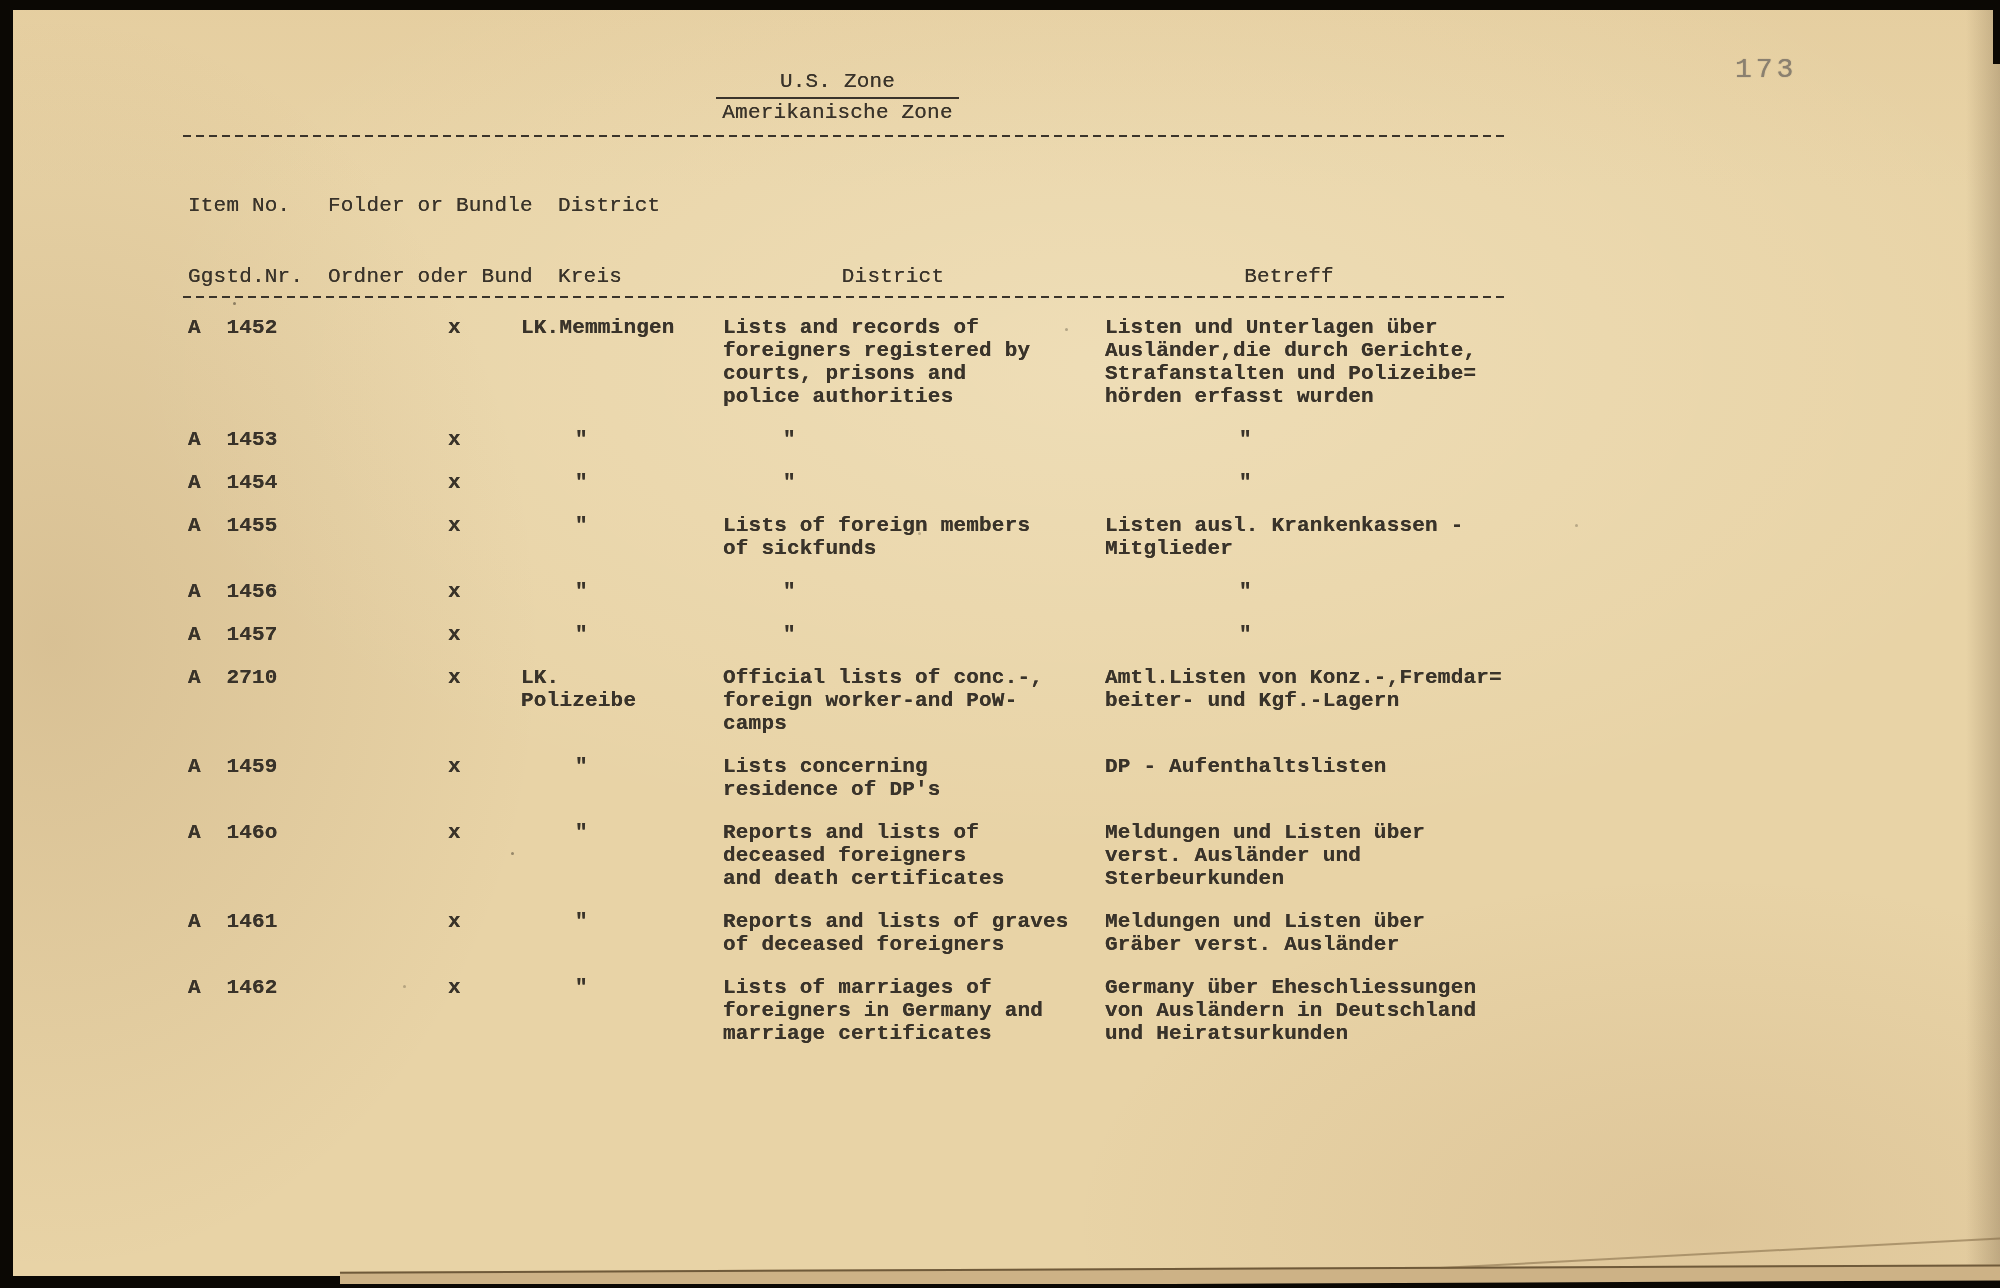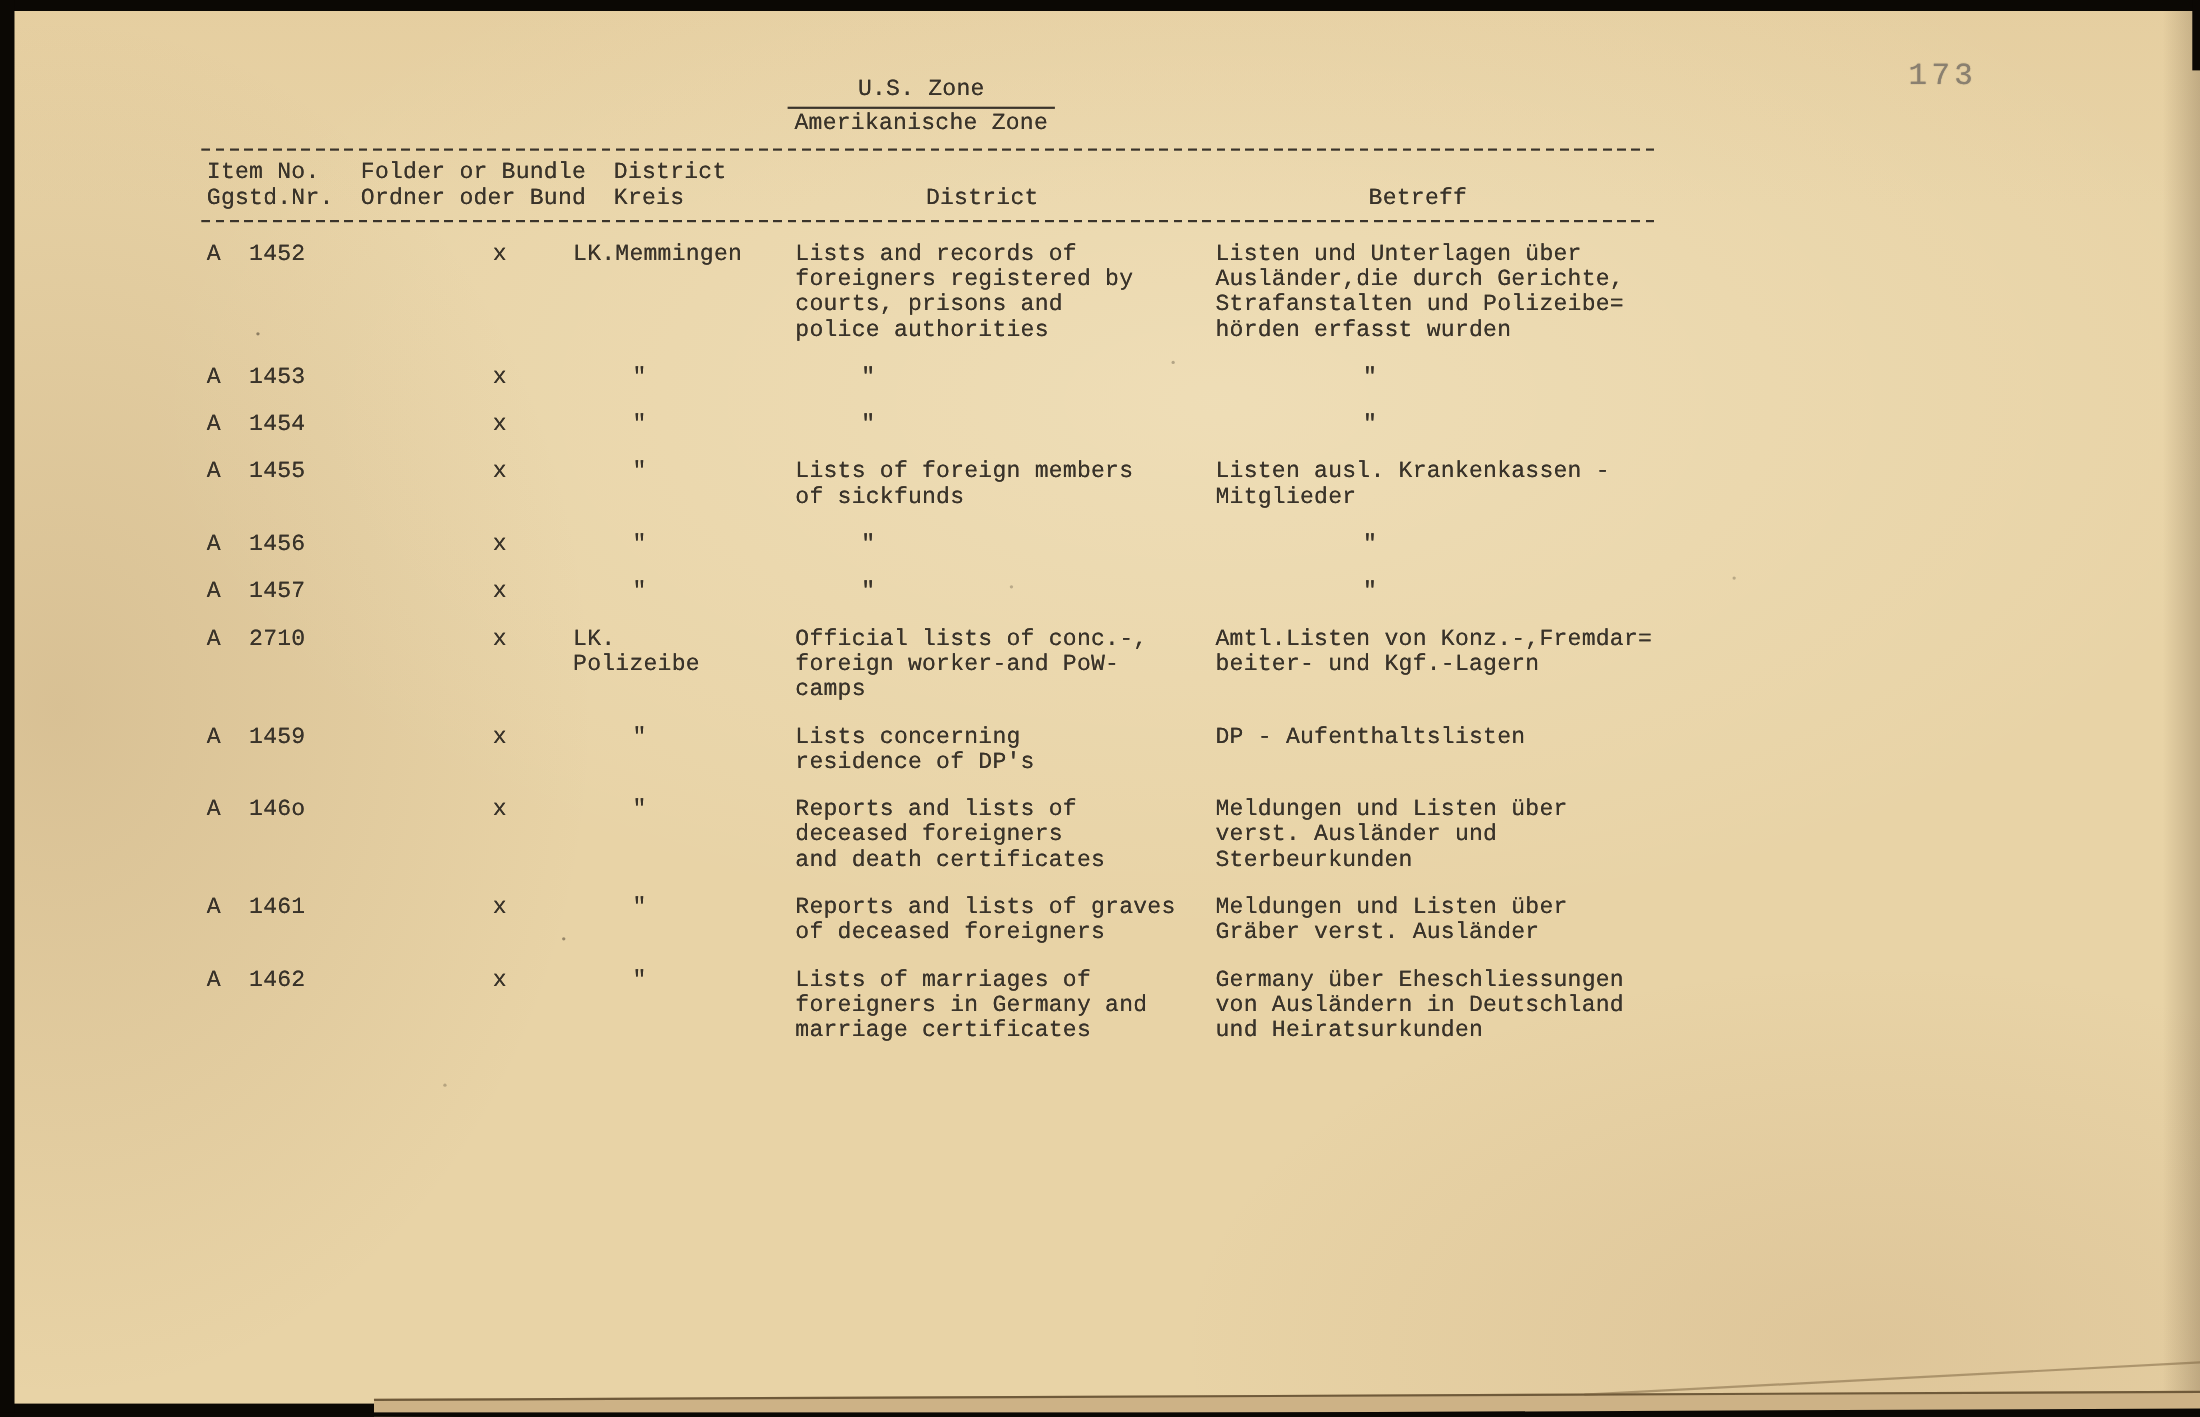--- a/index.html
+++ b/index.html
@@ -69,28 +69,28 @@
 
   .doc{position:absolute;left:170px;top:125px;width:1322px;}
   .dashed-rule{
     height:2px;margin:0;
     background:repeating-linear-gradient(90deg,#3a342b 0 8px,transparent 8px 13px);
   }
   .thead{
     display:grid;grid-template-columns:130px 200px 170px 390px 432px;
     margin:9px 0 8px 0;
   }
-  .hline{min-height:23px;white-space:pre;}
+  .hline{min-height:23px;white-space:pre;margin-top:48px;}
   .hc1{padding-left:5px;}
   .hc2{padding-left:15px;}
   .hc3{padding-left:45px;}
   .hc4,.hc5{text-align:center;}
   .hc4{padding-left:30px;}
 
-  .rows{margin-top:18px;}
+  .rows{margin-top:18px;font-weight:bold;}
   .row{
     display:grid;grid-template-columns:130px 200px 170px 390px 432px;
     margin-bottom:20px;
   }
   .row:nth-of-type(7){margin-top:16px;}
   .cell{white-space:pre-line;}
   .c-item{white-space:pre;padding-left:5px;}
   .c-folder{padding-left:135px;}
   .c-district{padding-left:8px;}
   .c-subject{padding-left:40px;}

